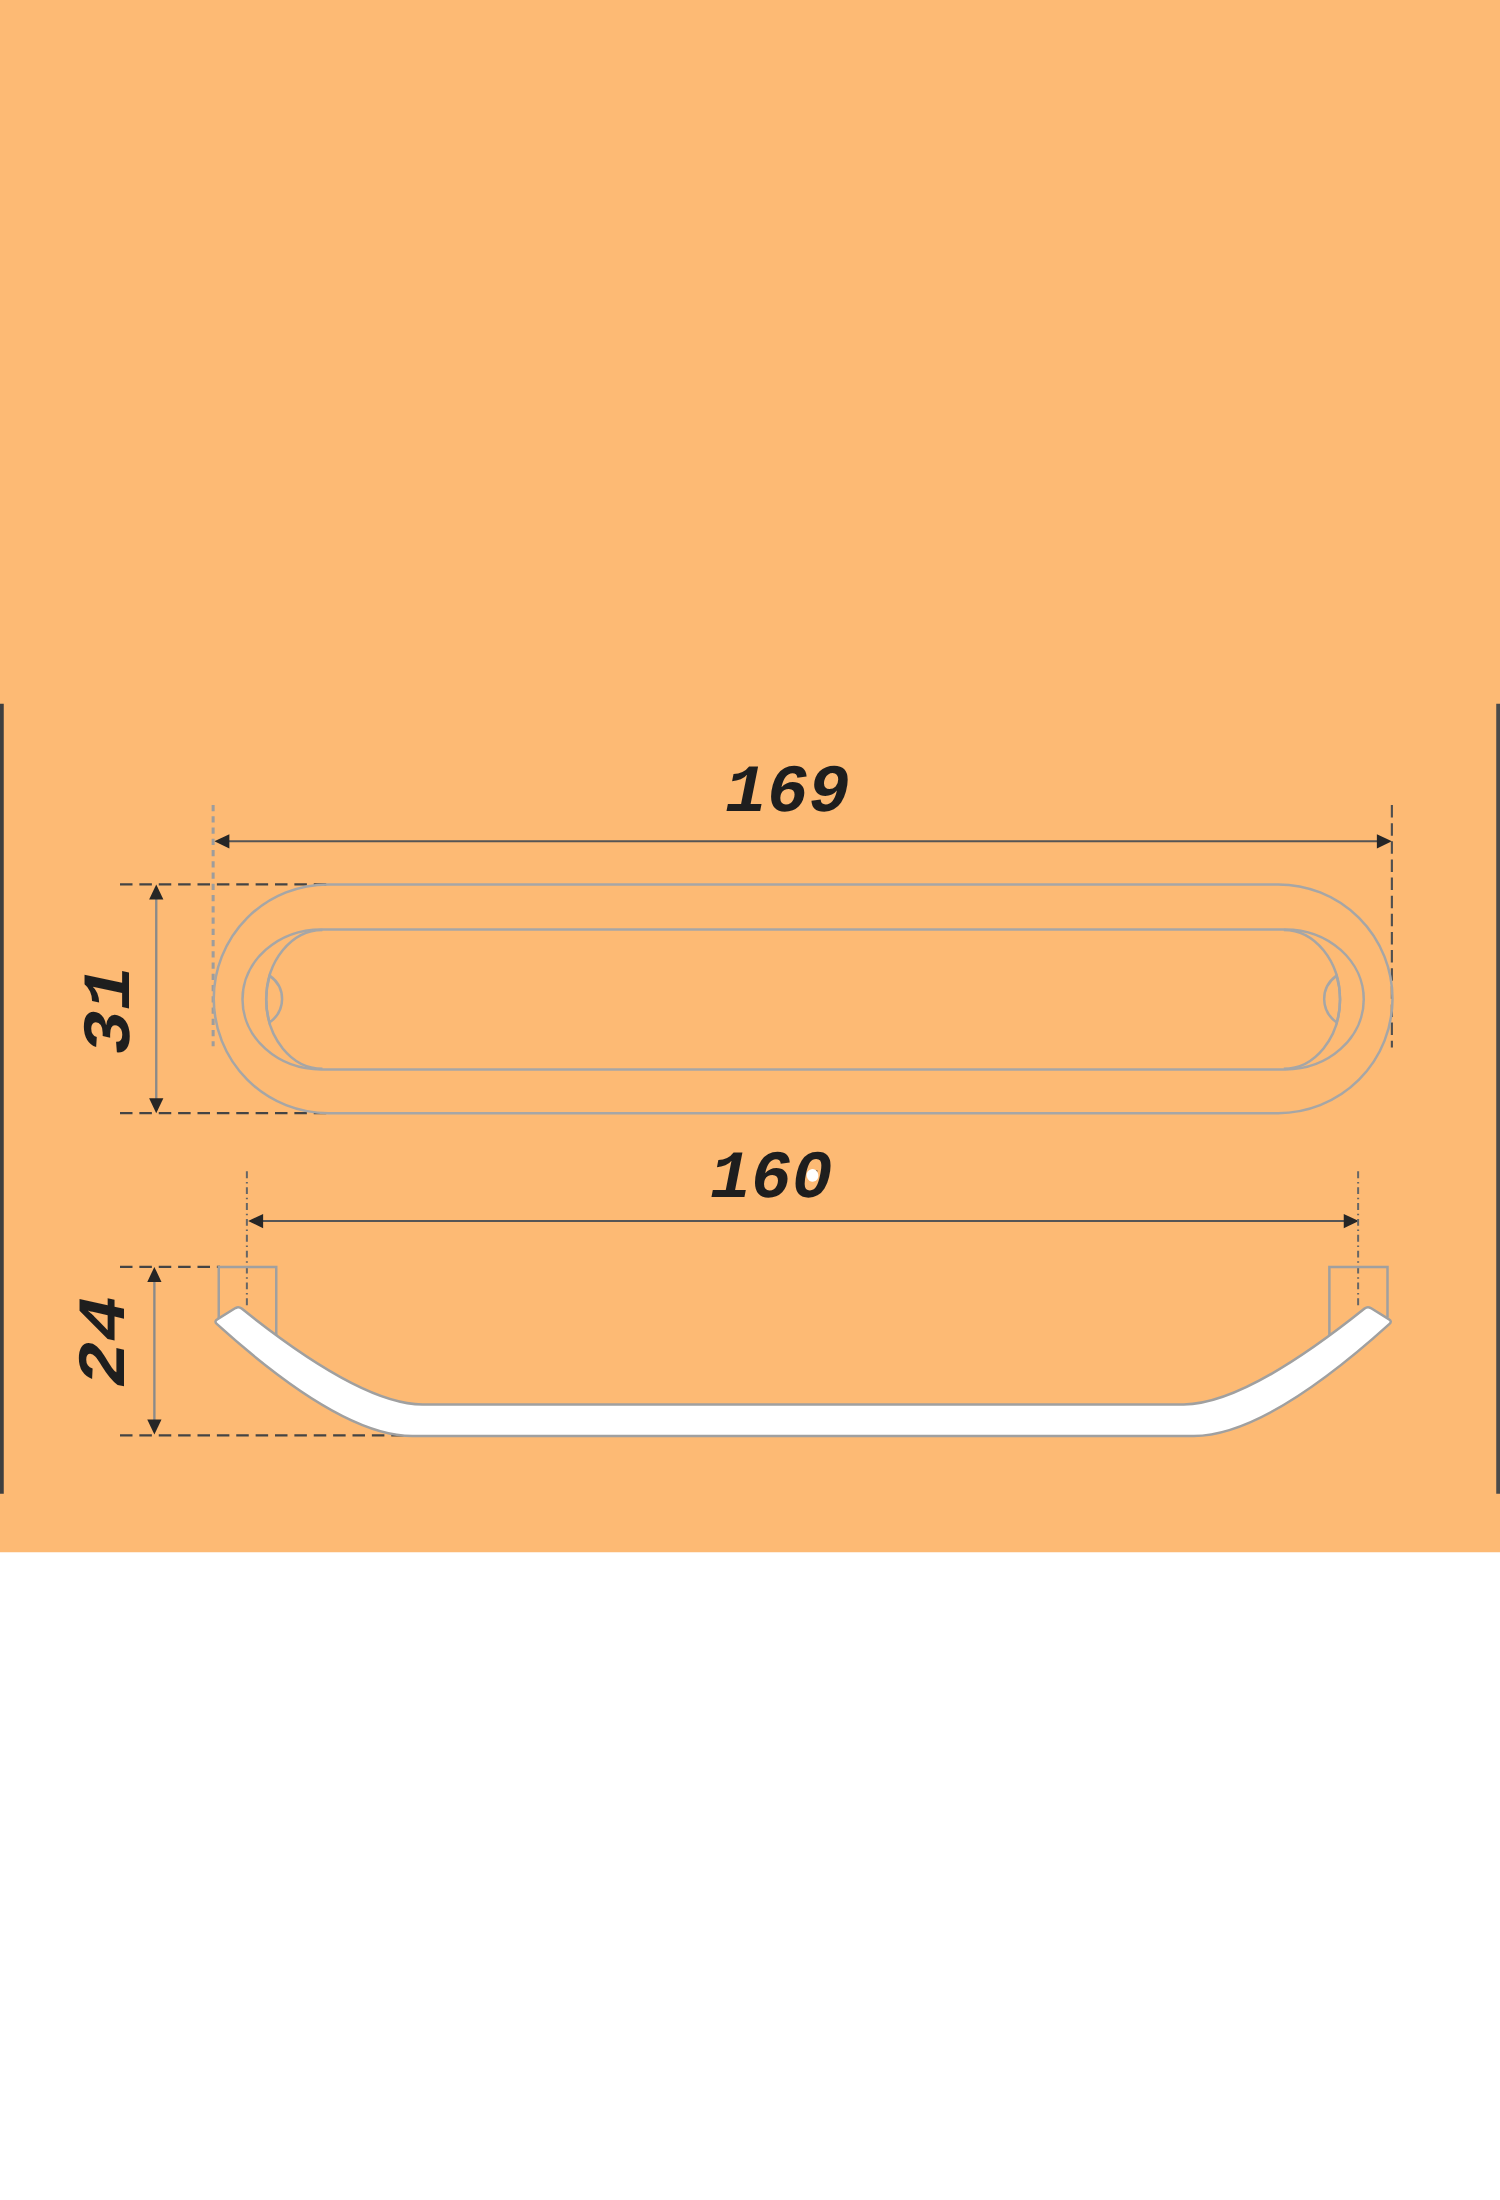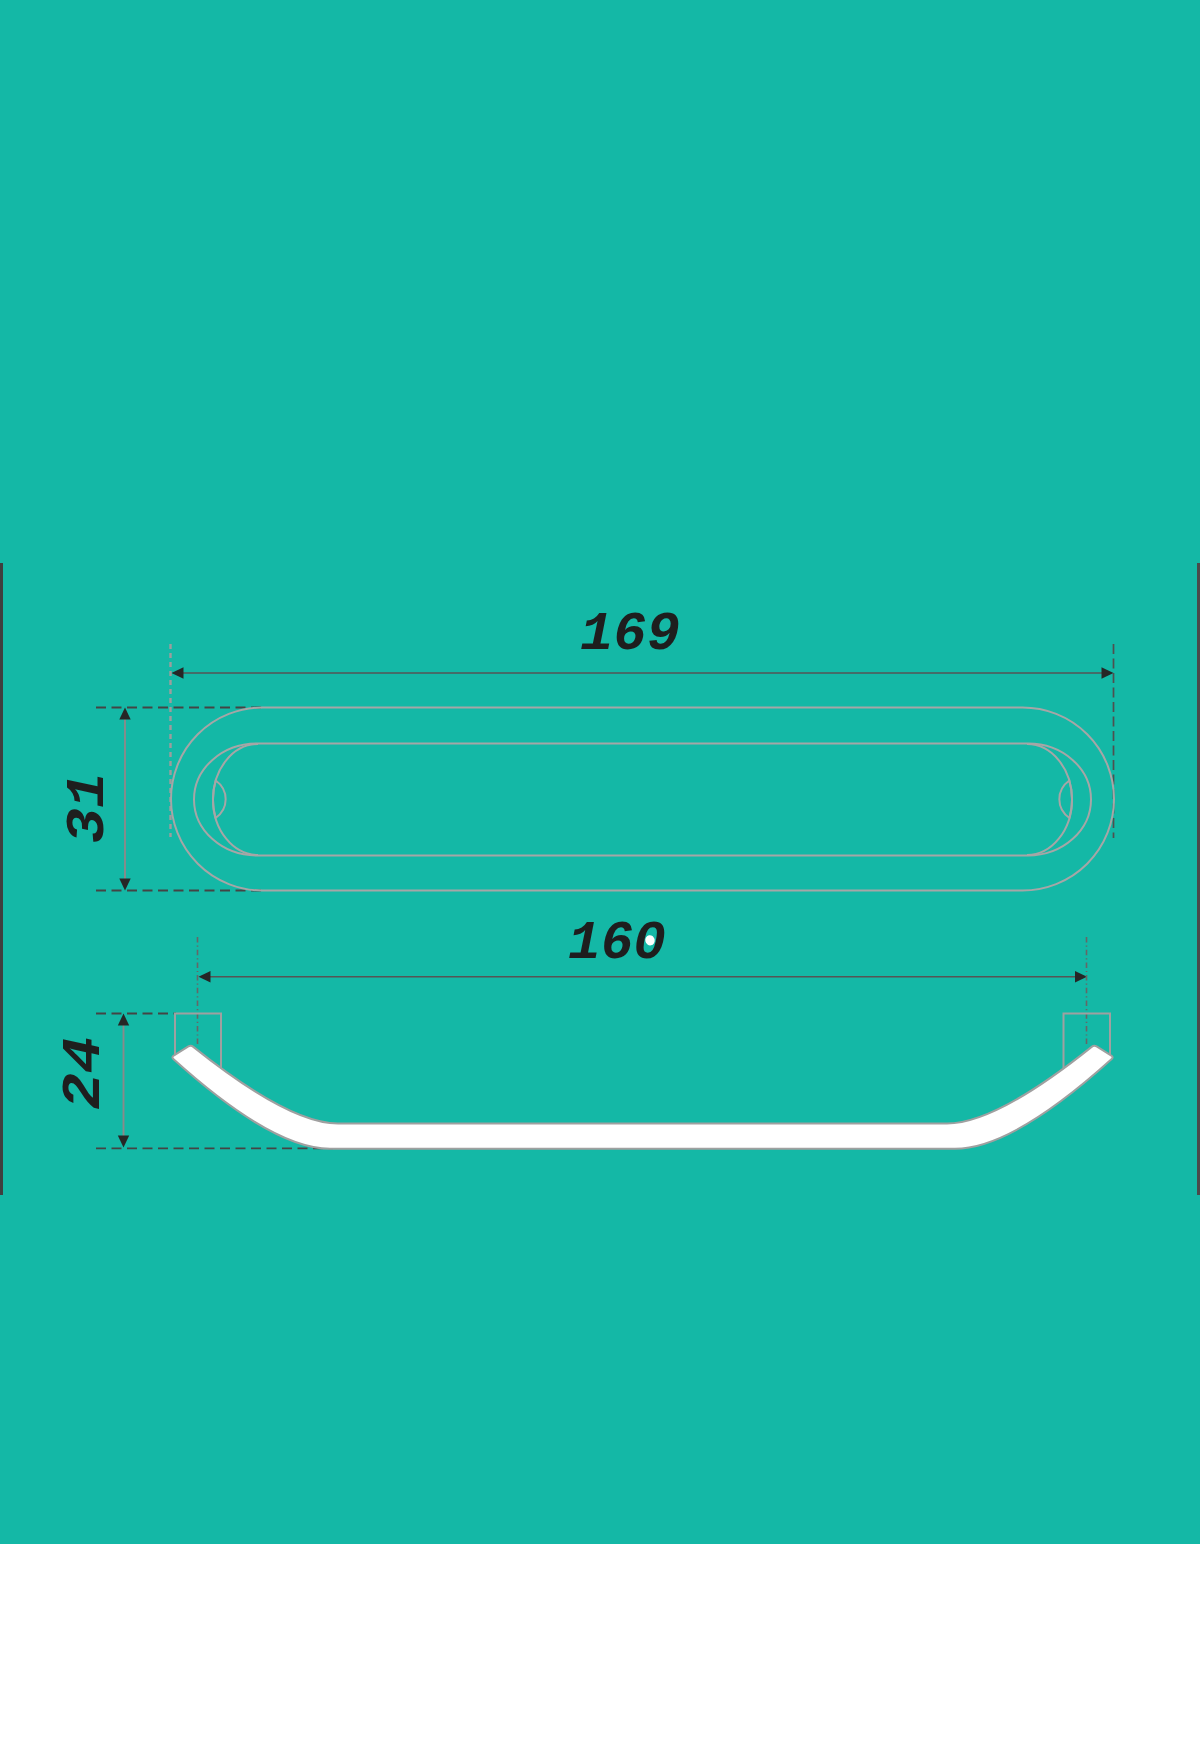--- a/index.html
+++ b/index.html
@@ -1,16 +1,16 @@
 <!DOCTYPE html>
 <html><head>
 <meta charset="utf-8">
 <style>
   html,body{margin:0;padding:0;background:#ffffff;}
-  .page{position:relative;width:1200px;height:1544px;background:#14b8a6;overflow:hidden;}
+  .page{position:relative;width:1200px;height:1242px;background:#fdba74;overflow:hidden;}
   svg{position:absolute;left:0;top:0;}
   text{font-family:"Liberation Mono", monospace;font-weight:bold;font-style:italic;fill:#1e1e1e;}
 </style>
 </head>
 <body>
 <div class="page">
 <svg width="1200" height="1760" viewBox="0 0 1200 1760">
 
   <rect x="0" y="563" width="3" height="632" fill="#3f3f3f"></rect>
 

